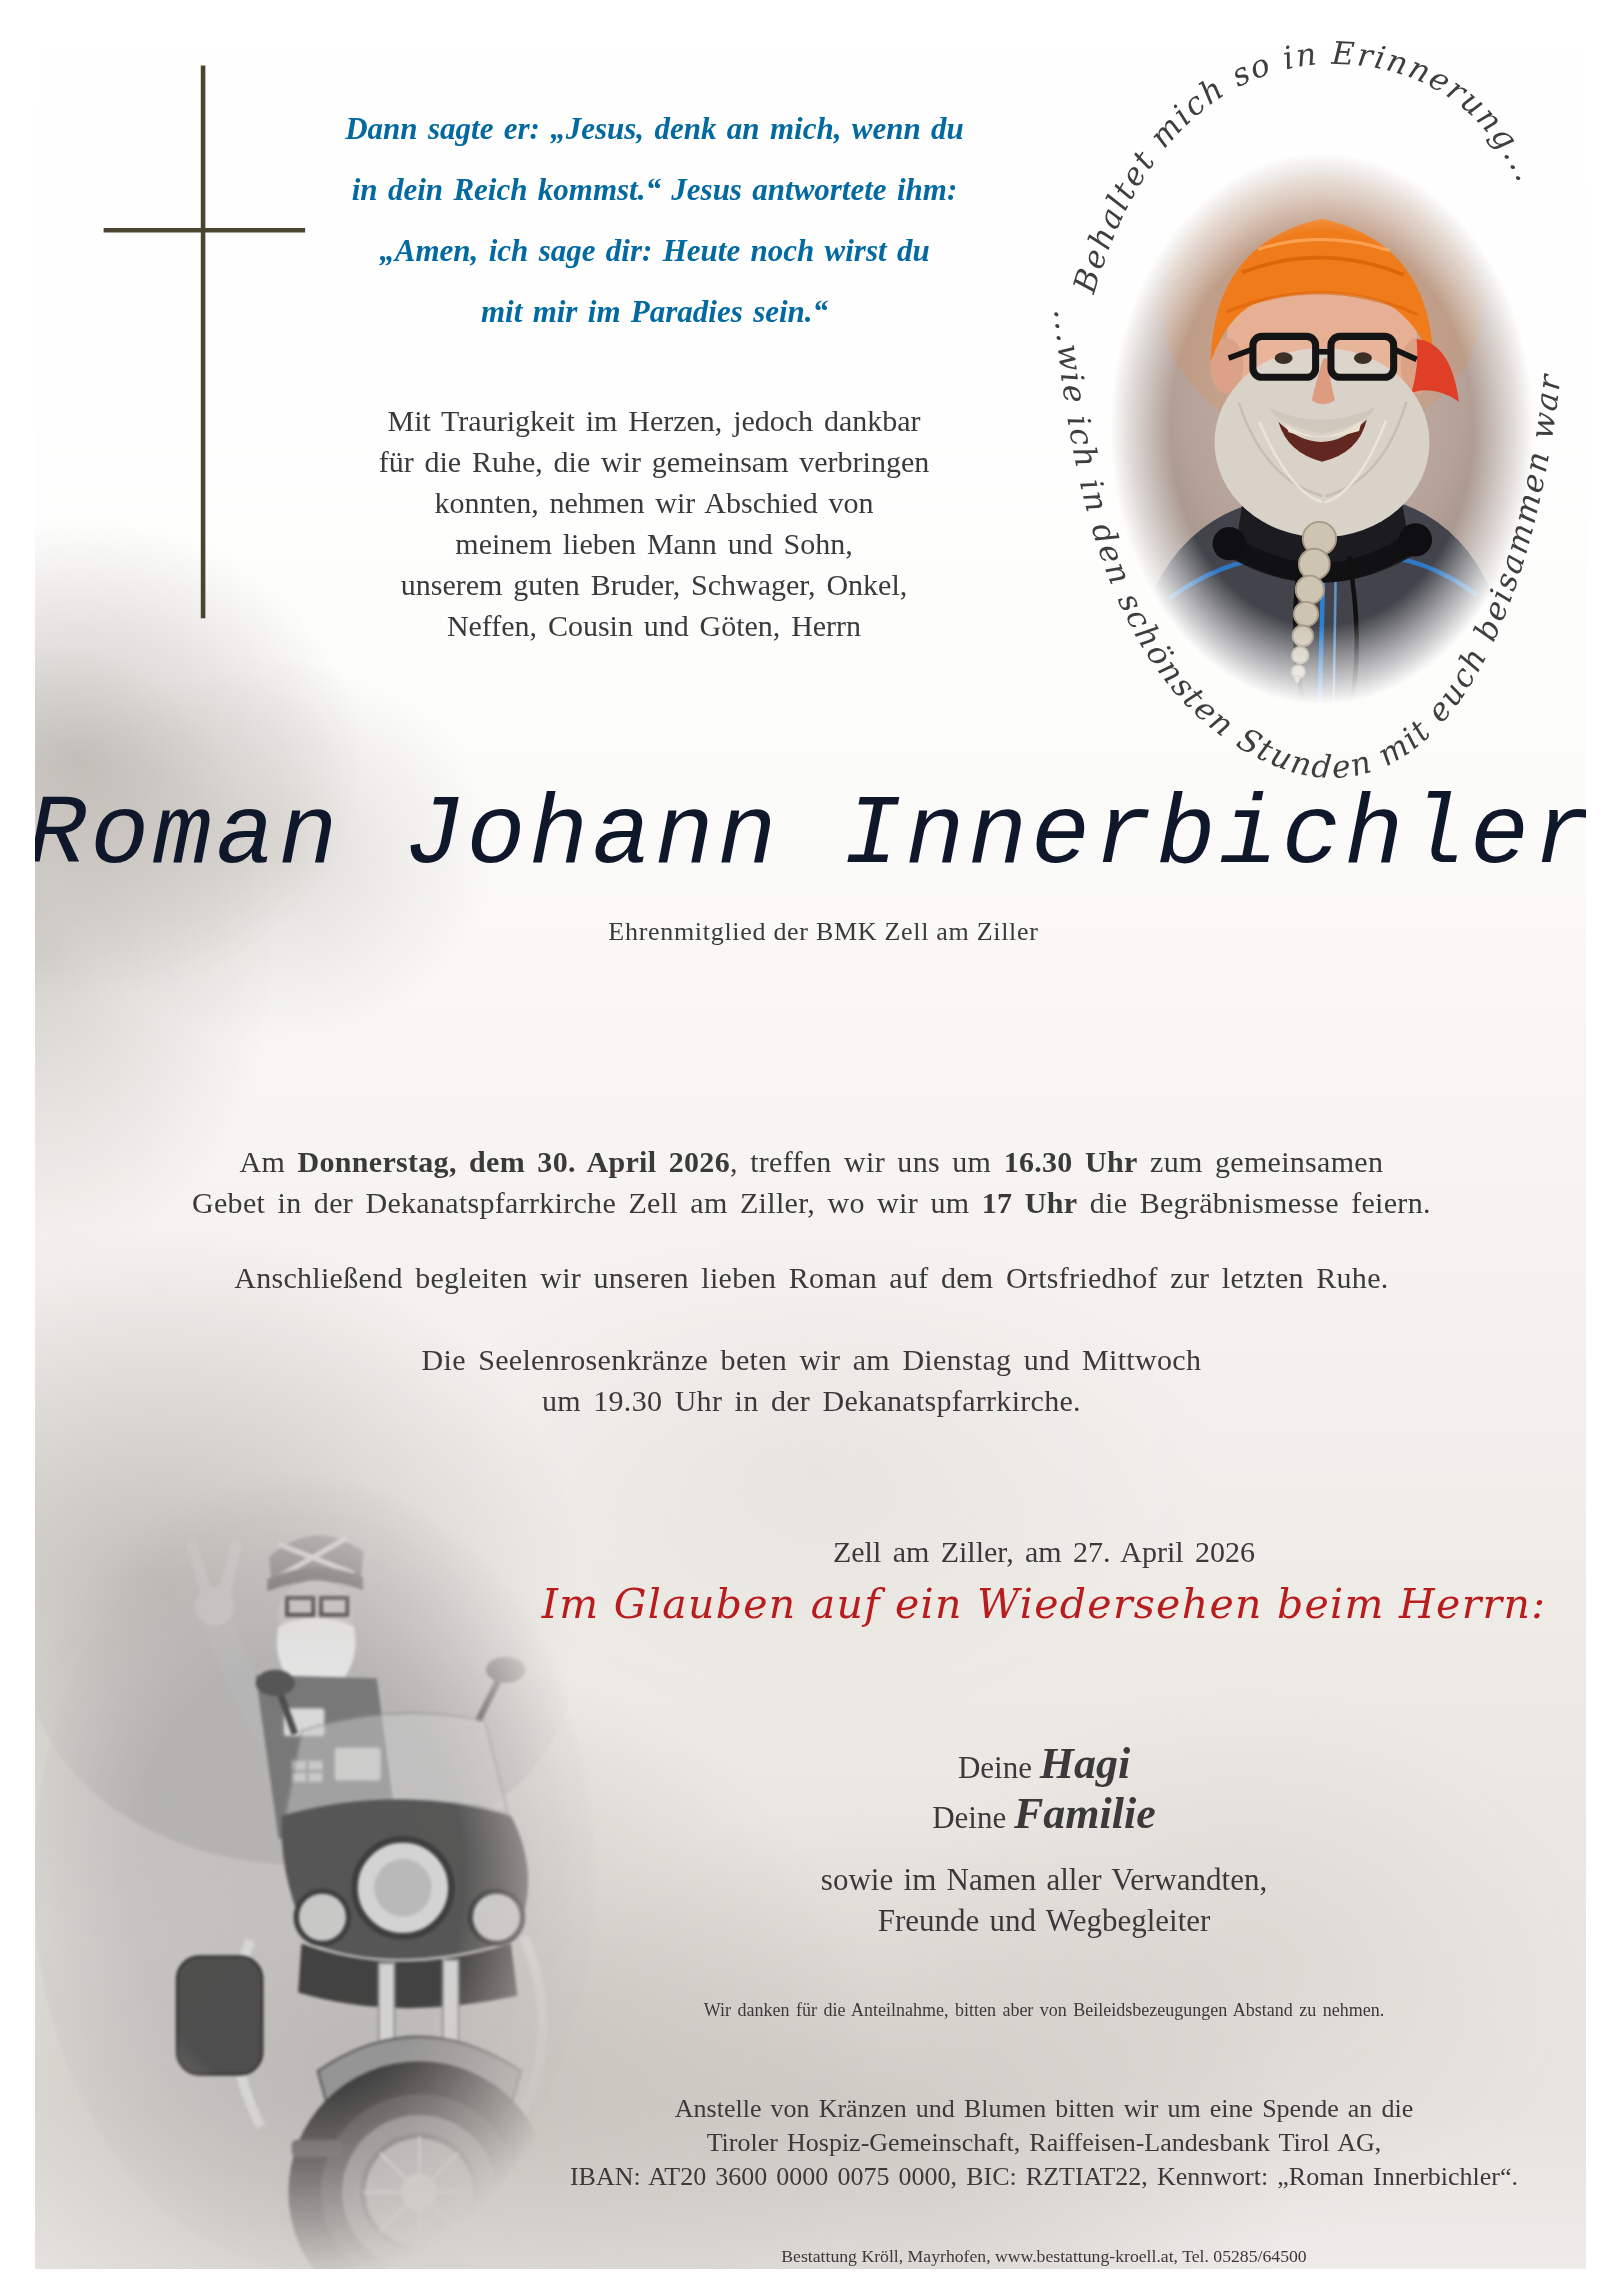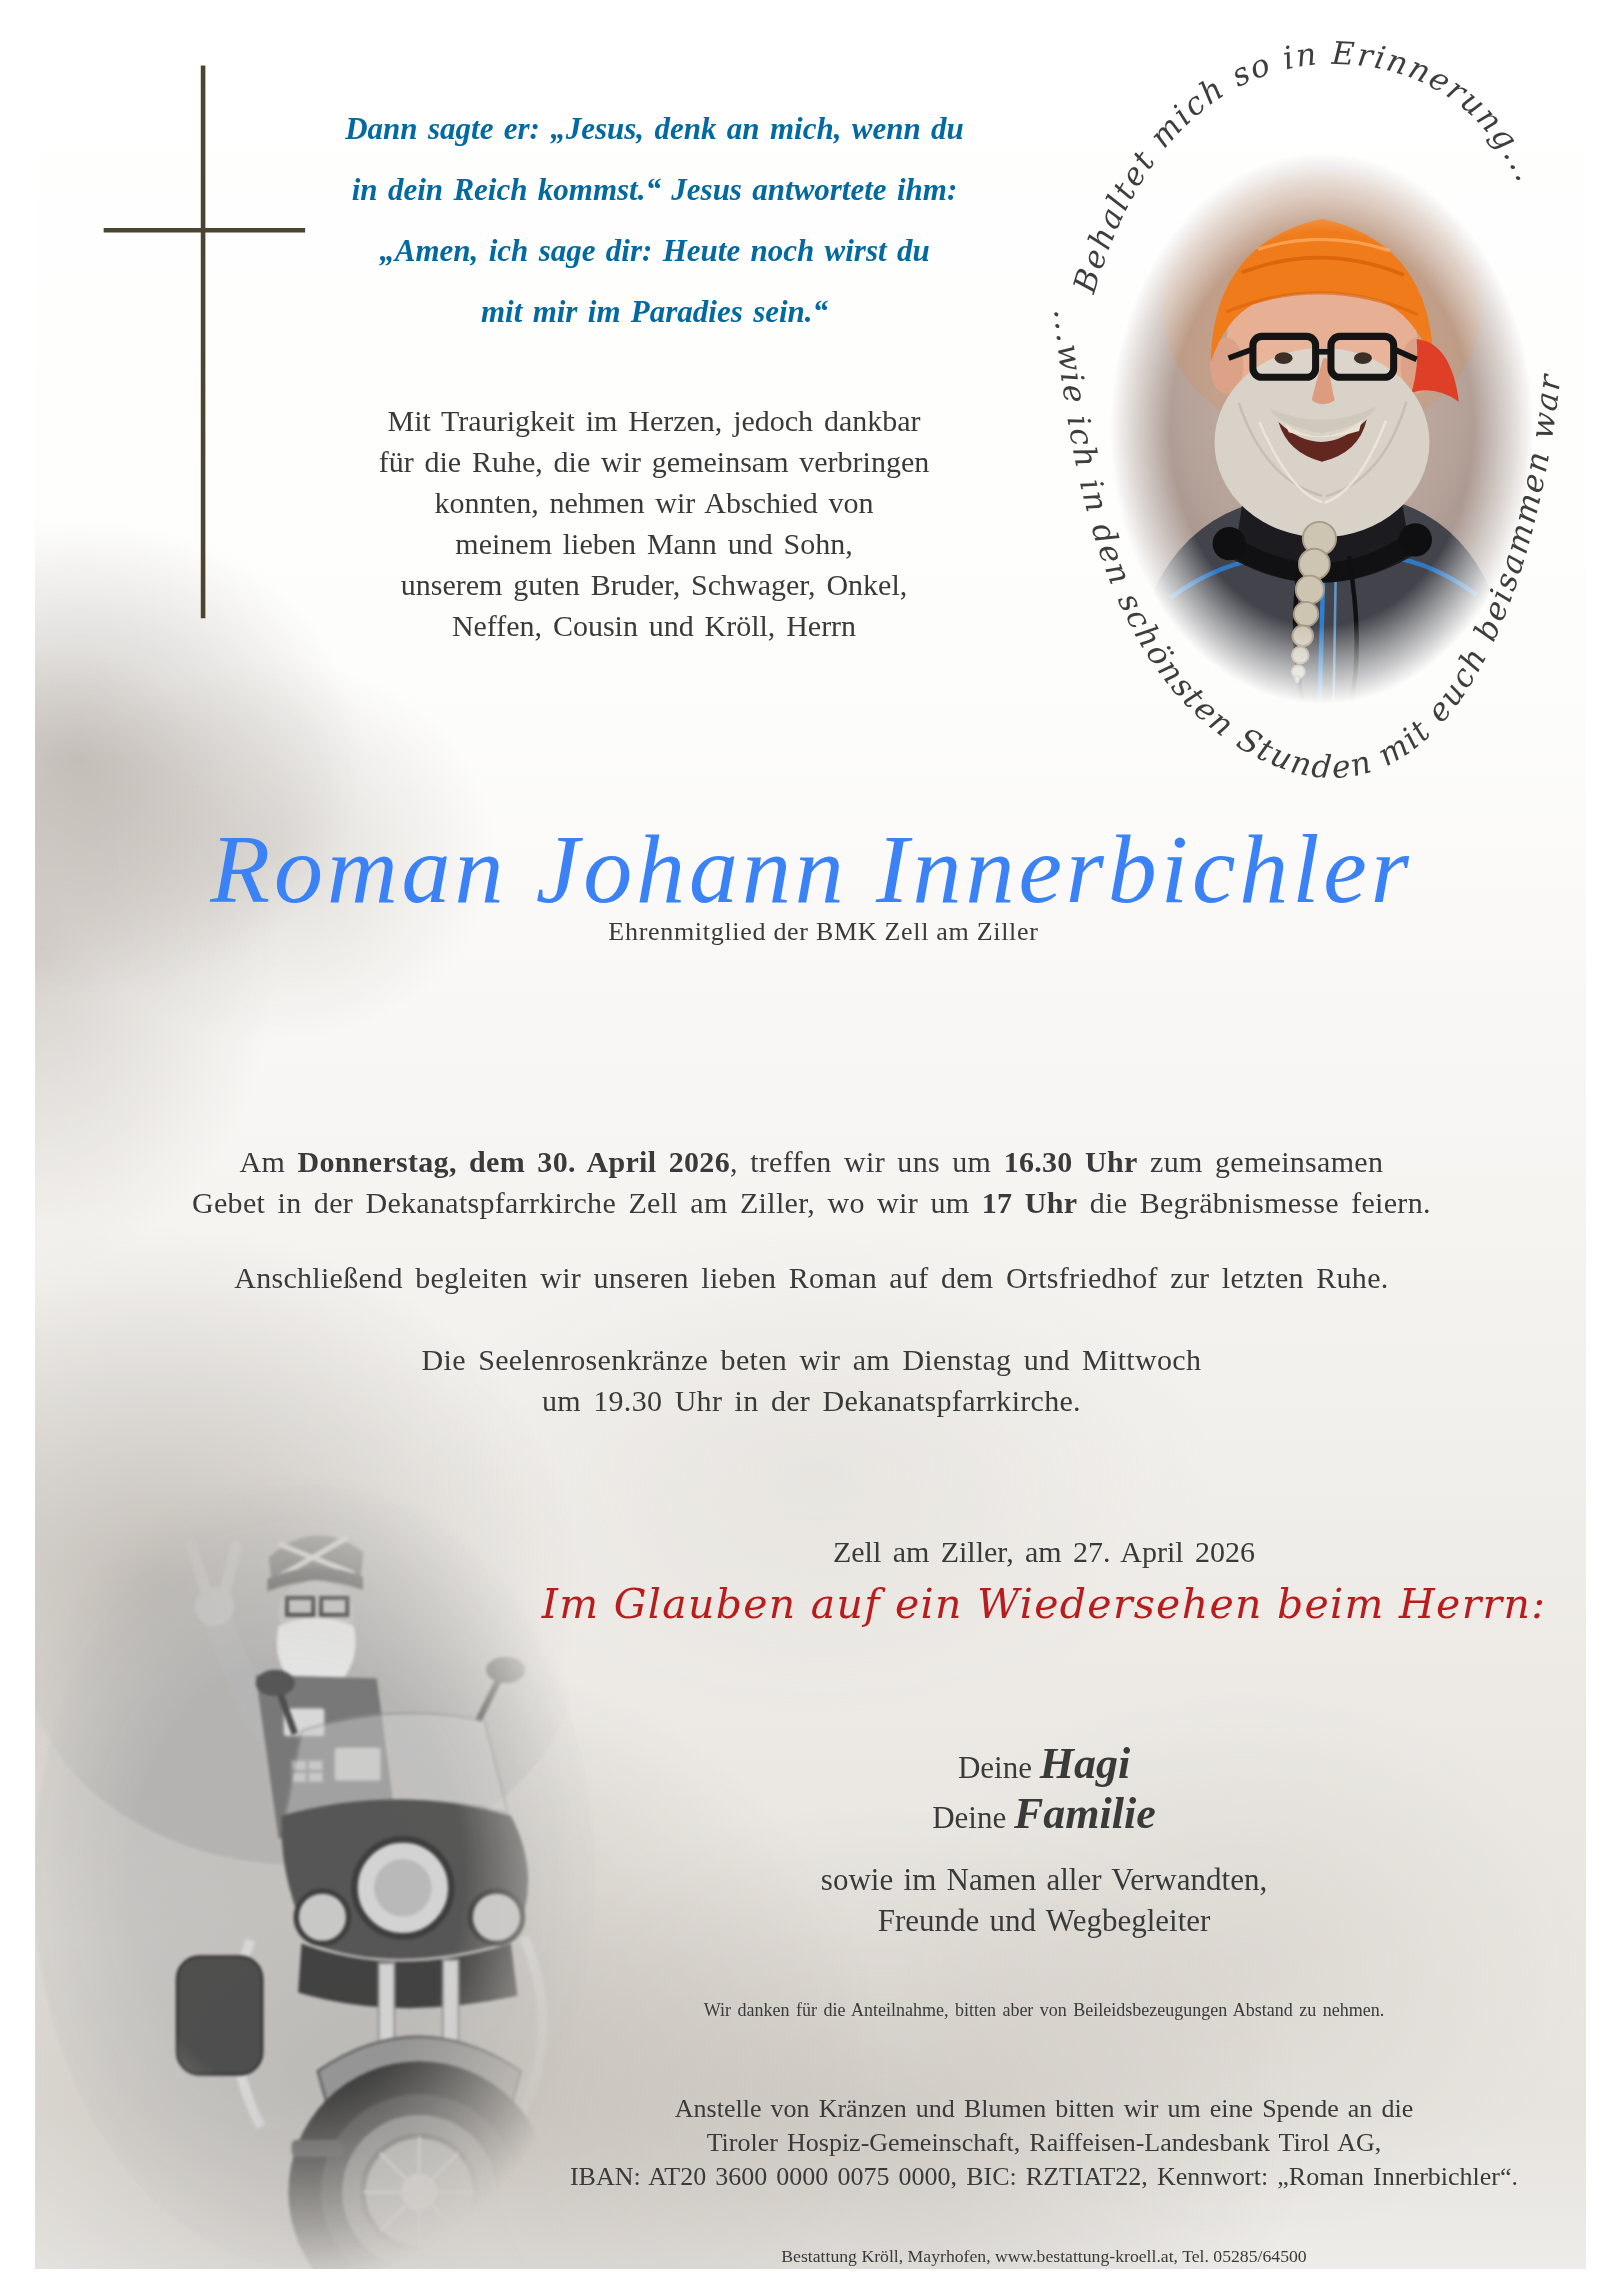--- a/index.html
+++ b/index.html
@@ -21,21 +21,21 @@
   .page{position:absolute;inset:0;}
   .edge{position:absolute;background:#ffffff;z-index:5;}
   .edge.left{left:0;top:0;width:35px;height:100%;}
   .edge.right{right:0;top:0;width:37px;height:100%;}
   .edge.bottom{left:0;bottom:0;width:100%;height:26px;}
   .overlay{position:absolute;left:0;top:0;z-index:2;}
   .overlay .arc{font-family:"DejaVu Serif",serif;font-style:italic;font-size:48px;fill:#3e3e3e;letter-spacing:3px;}
   .txt{position:absolute;text-align:center;z-index:3;}
   .quote{left:216px;top:98px;width:877px;font-size:31px;font-weight:700;font-style:italic;line-height:61px;color:#0369a1;word-spacing:2.6px;}
   .intro{left:294px;top:400px;width:720px;font-size:30px;line-height:41px;word-spacing:3.3px;}
-  .name{left:0;top:813px;width:1623px;font-size:98px;font-style:italic;letter-spacing:3.9px;color:#3b82f6;font-family:Liberation Serif, serif;}
+  .name{left:0;top:780px;width:1623px;font-size:98px;font-style:italic;letter-spacing:3.9px;color:#0f172a;font-family:Liberation Mono, monospace;}
   .honor{left:12px;top:917px;width:1623px;font-size:26px;letter-spacing:0.7px;}
   .para{left:16.4px;width:1590px;font-size:30px;line-height:41px;word-spacing:4.6px;letter-spacing:0.3px;}
   .p1{top:1017px;} .p2{top:1141px;} .p3{top:1257px;} .p4{top:1339px;}
   .right-col{left:465px;width:1158px;}
   .place-date{top:1535px;font-size:30px;word-spacing:3.9px;}
   .faith{top:1580px;font-size:41px;font-style:italic;font-family:"DejaVu Serif",serif;letter-spacing:1.3px;color:#b91c1c;}
   .mourner-line{font-size:31px;line-height:43px;}
   .m1{top:1742px;} .m2{top:1792px;}
   .also{top:1859px;font-size:31px;line-height:41px;word-spacing:2.6px;}
   .thanks{top:2000px;font-size:18px;word-spacing:2px;}
@@ -206,21 +206,21 @@
     <div>„Amen, ich sage dir: Heute noch wirst du</div>
     <div>mit mir im Paradies sein.“</div>
   </div>
 
   <div class="txt intro">
     <div>Mit Traurigkeit im Herzen, jedoch dankbar</div>
     <div>für die Ruhe, die wir gemeinsam verbringen</div>
     <div>konnten, nehmen wir Abschied von</div>
     <div>meinem lieben Mann und Sohn,</div>
     <div>unserem guten Bruder, Schwager, Onkel,</div>
-    <div>Neffen, Cousin und Kröll, Herrn</div>
+    <div>Neffen, Cousin und Göten, Herrn</div>
   </div>
 
   <div class="txt name">Roman Johann Innerbichler</div>
   <div class="txt honor">Ehrenmitglied der BMK Zell am Ziller</div>
 
   <div class="txt para p2">
     <div><span>Am </span><span class="seg-bold">Donnerstag, dem 30. April 2026</span><span>, treffen wir uns um </span><span class="seg-bold">16.30 Uhr</span><span> zum gemeinsamen</span></div>
     <div><span>Gebet in der Dekanatspfarrkirche Zell am Ziller, wo wir um </span><span class="seg-bold">17 Uhr</span><span> die Begräbnismesse feiern.</span></div>
   </div>
   <div class="txt para p3">Anschließend begleiten wir unseren lieben Roman auf dem Ortsfriedhof zur letzten Ruhe.</div>

